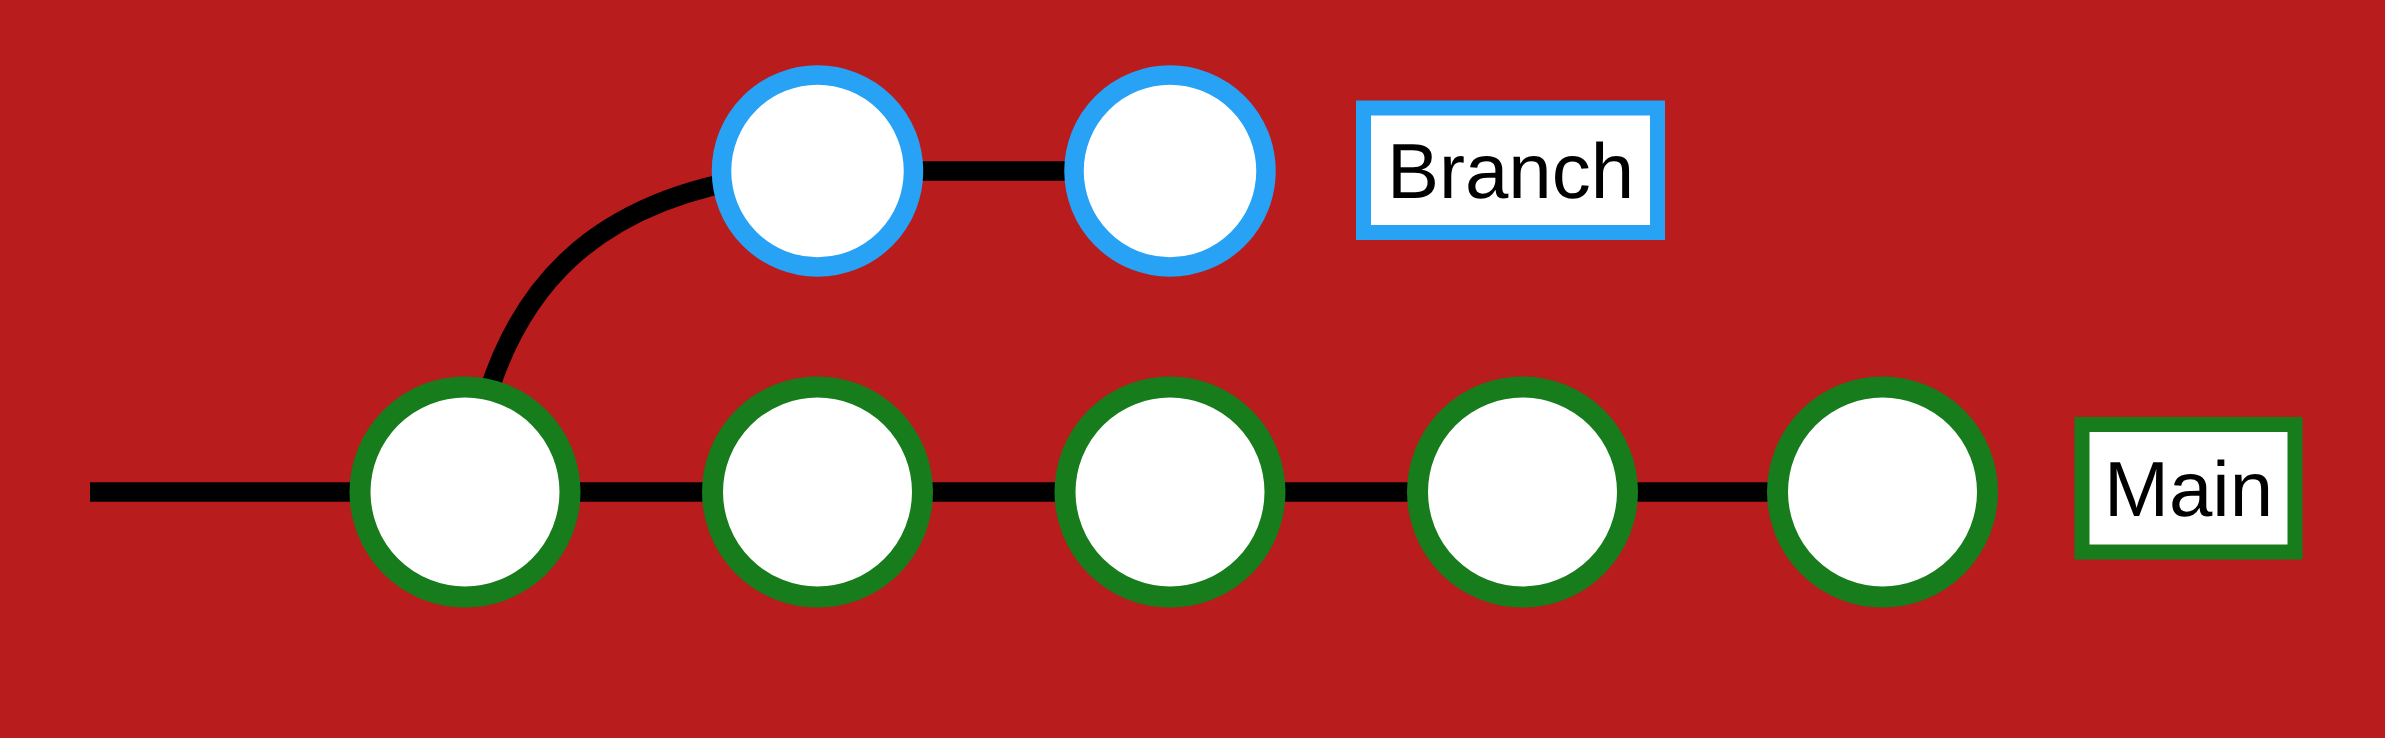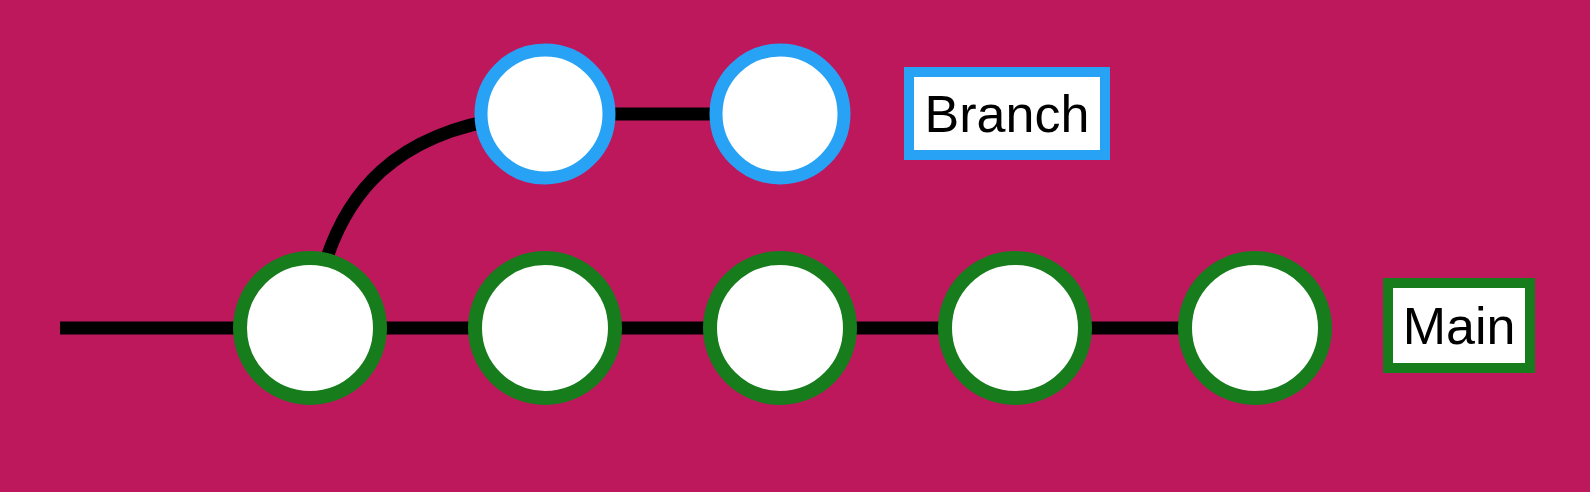--- a/index.html
+++ b/index.html
@@ -4,21 +4,21 @@
 <style>
   html, body {
     margin: 0;
     padding: 0;
     background: #ffffff;
   }
   .canvas {
     position: relative;
     width: 1590px;
     height: 492px;
-    background: #be185d;
+    background: #b91c1c;
     overflow: hidden;
     font-family: "Liberation Sans", sans-serif;
   }
   svg text {
     font-family: "Liberation Sans", sans-serif;
     font-size: 52px;
     fill: #000000;
   }
 </style>
 </head>

